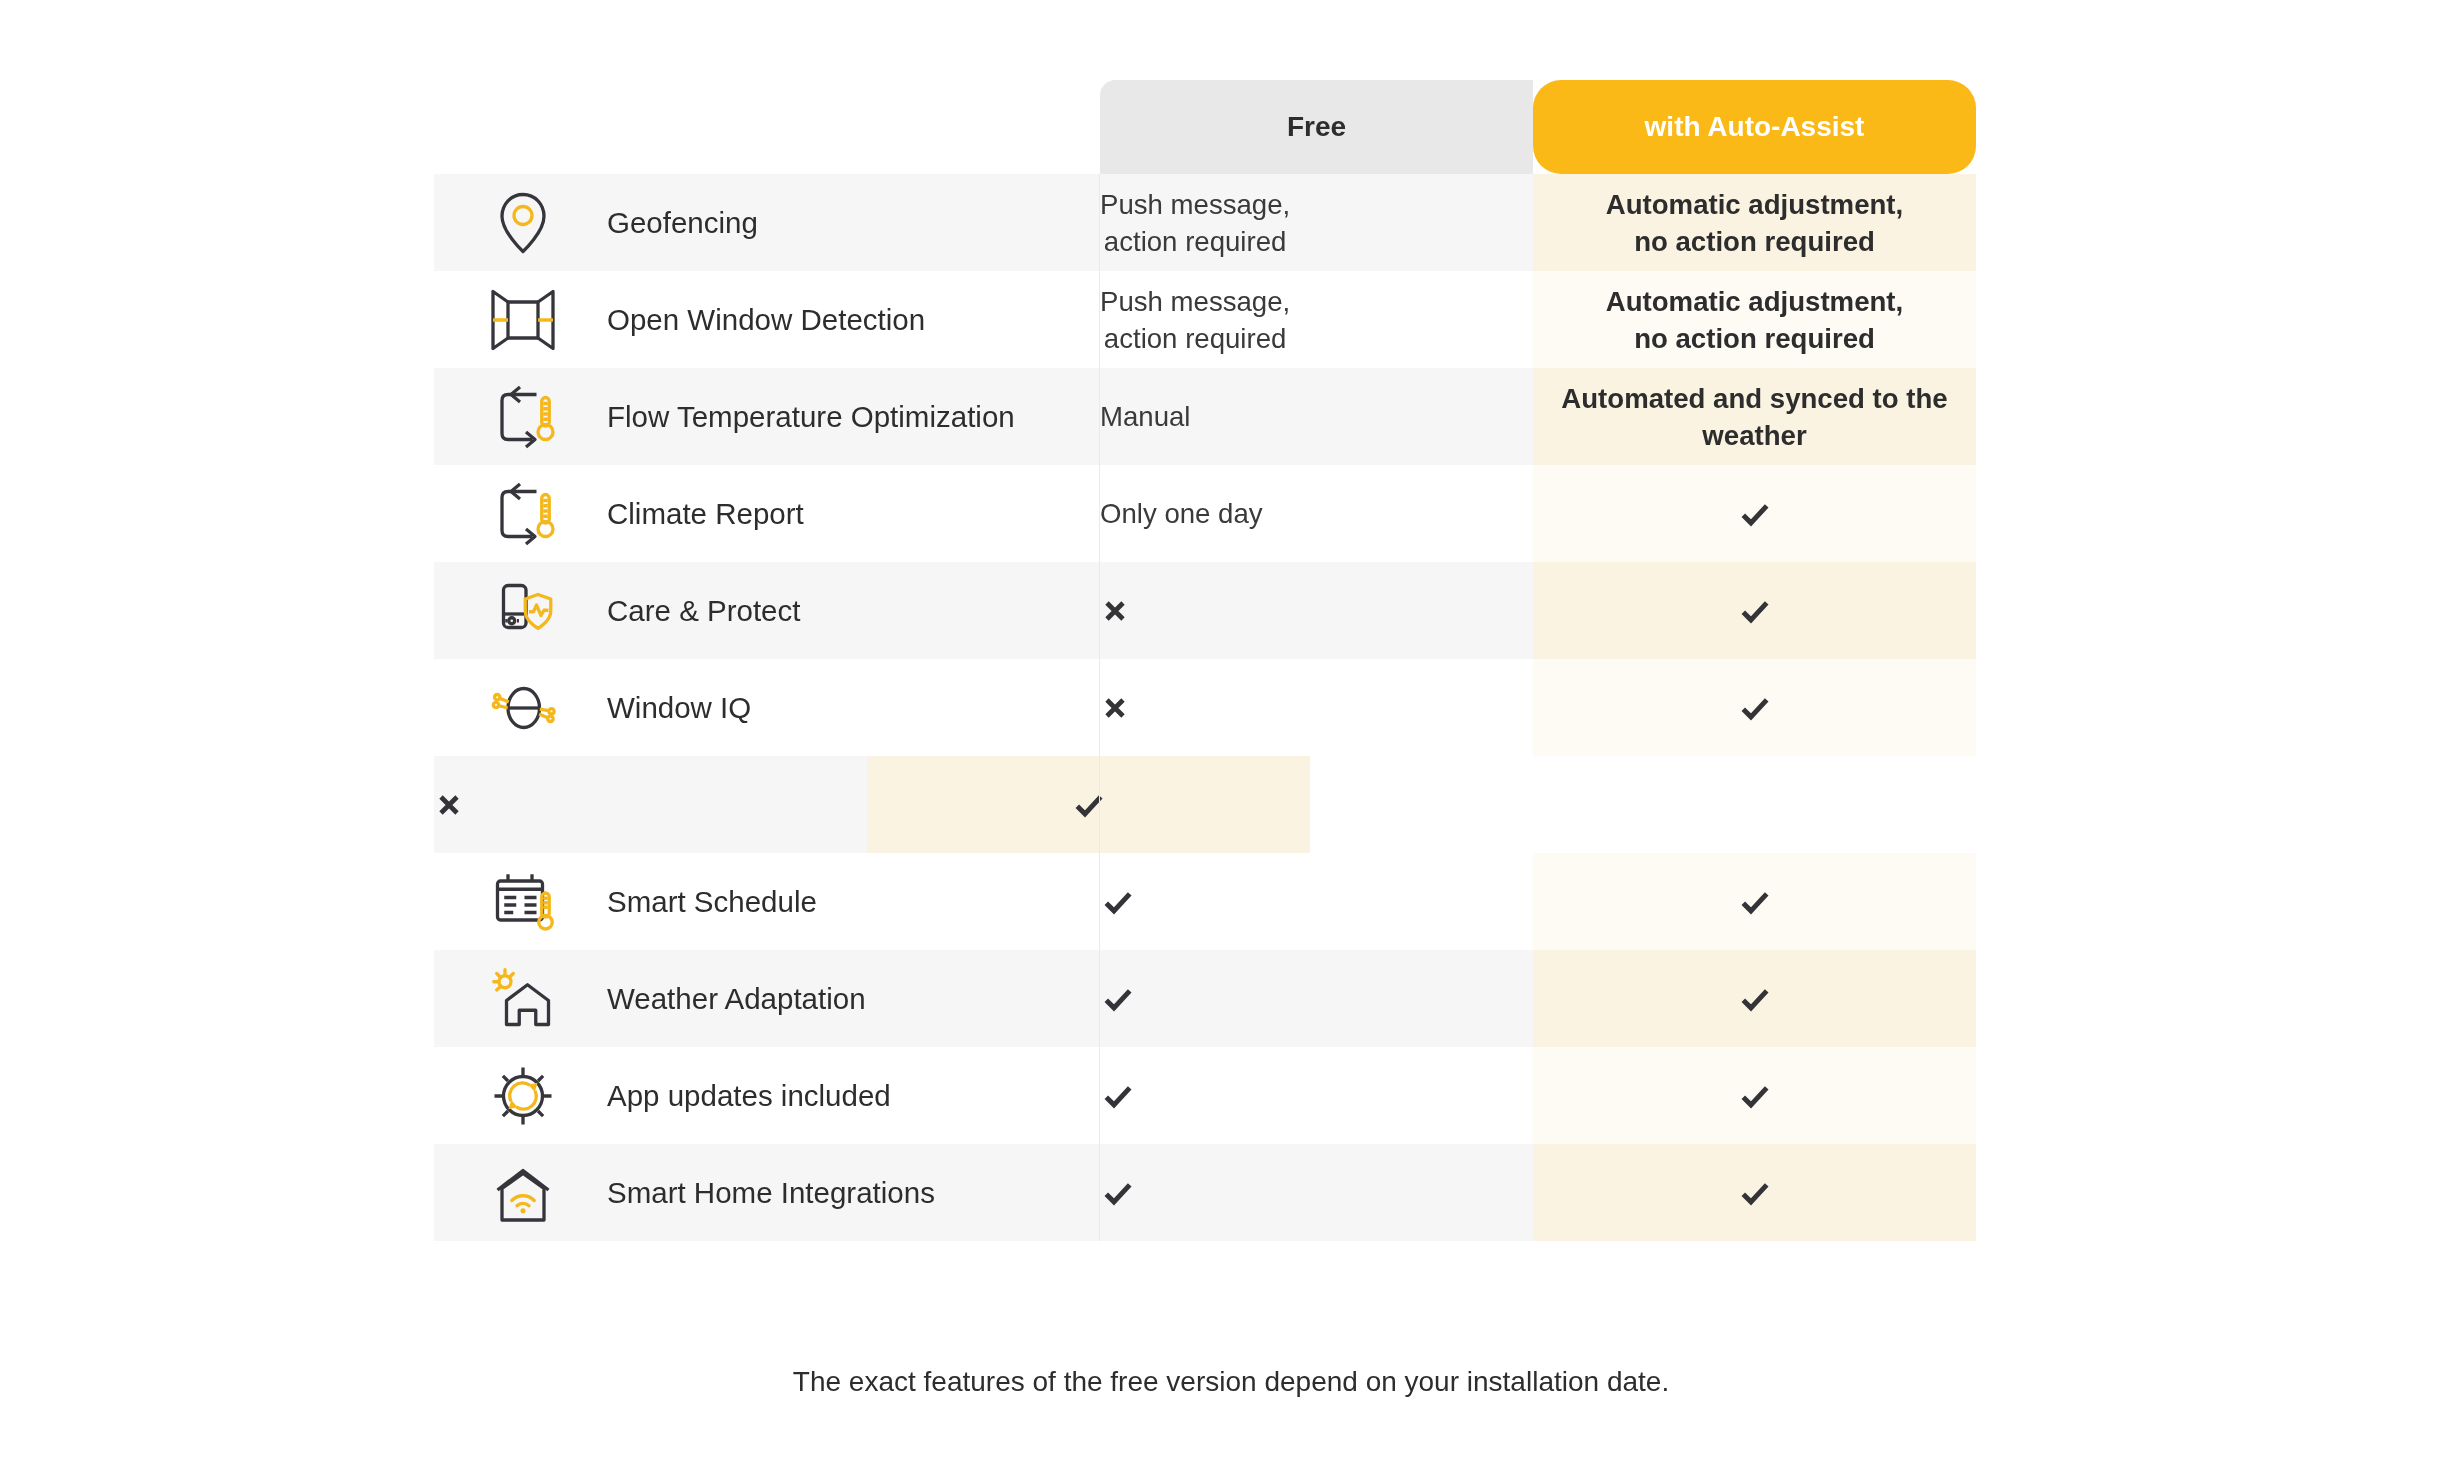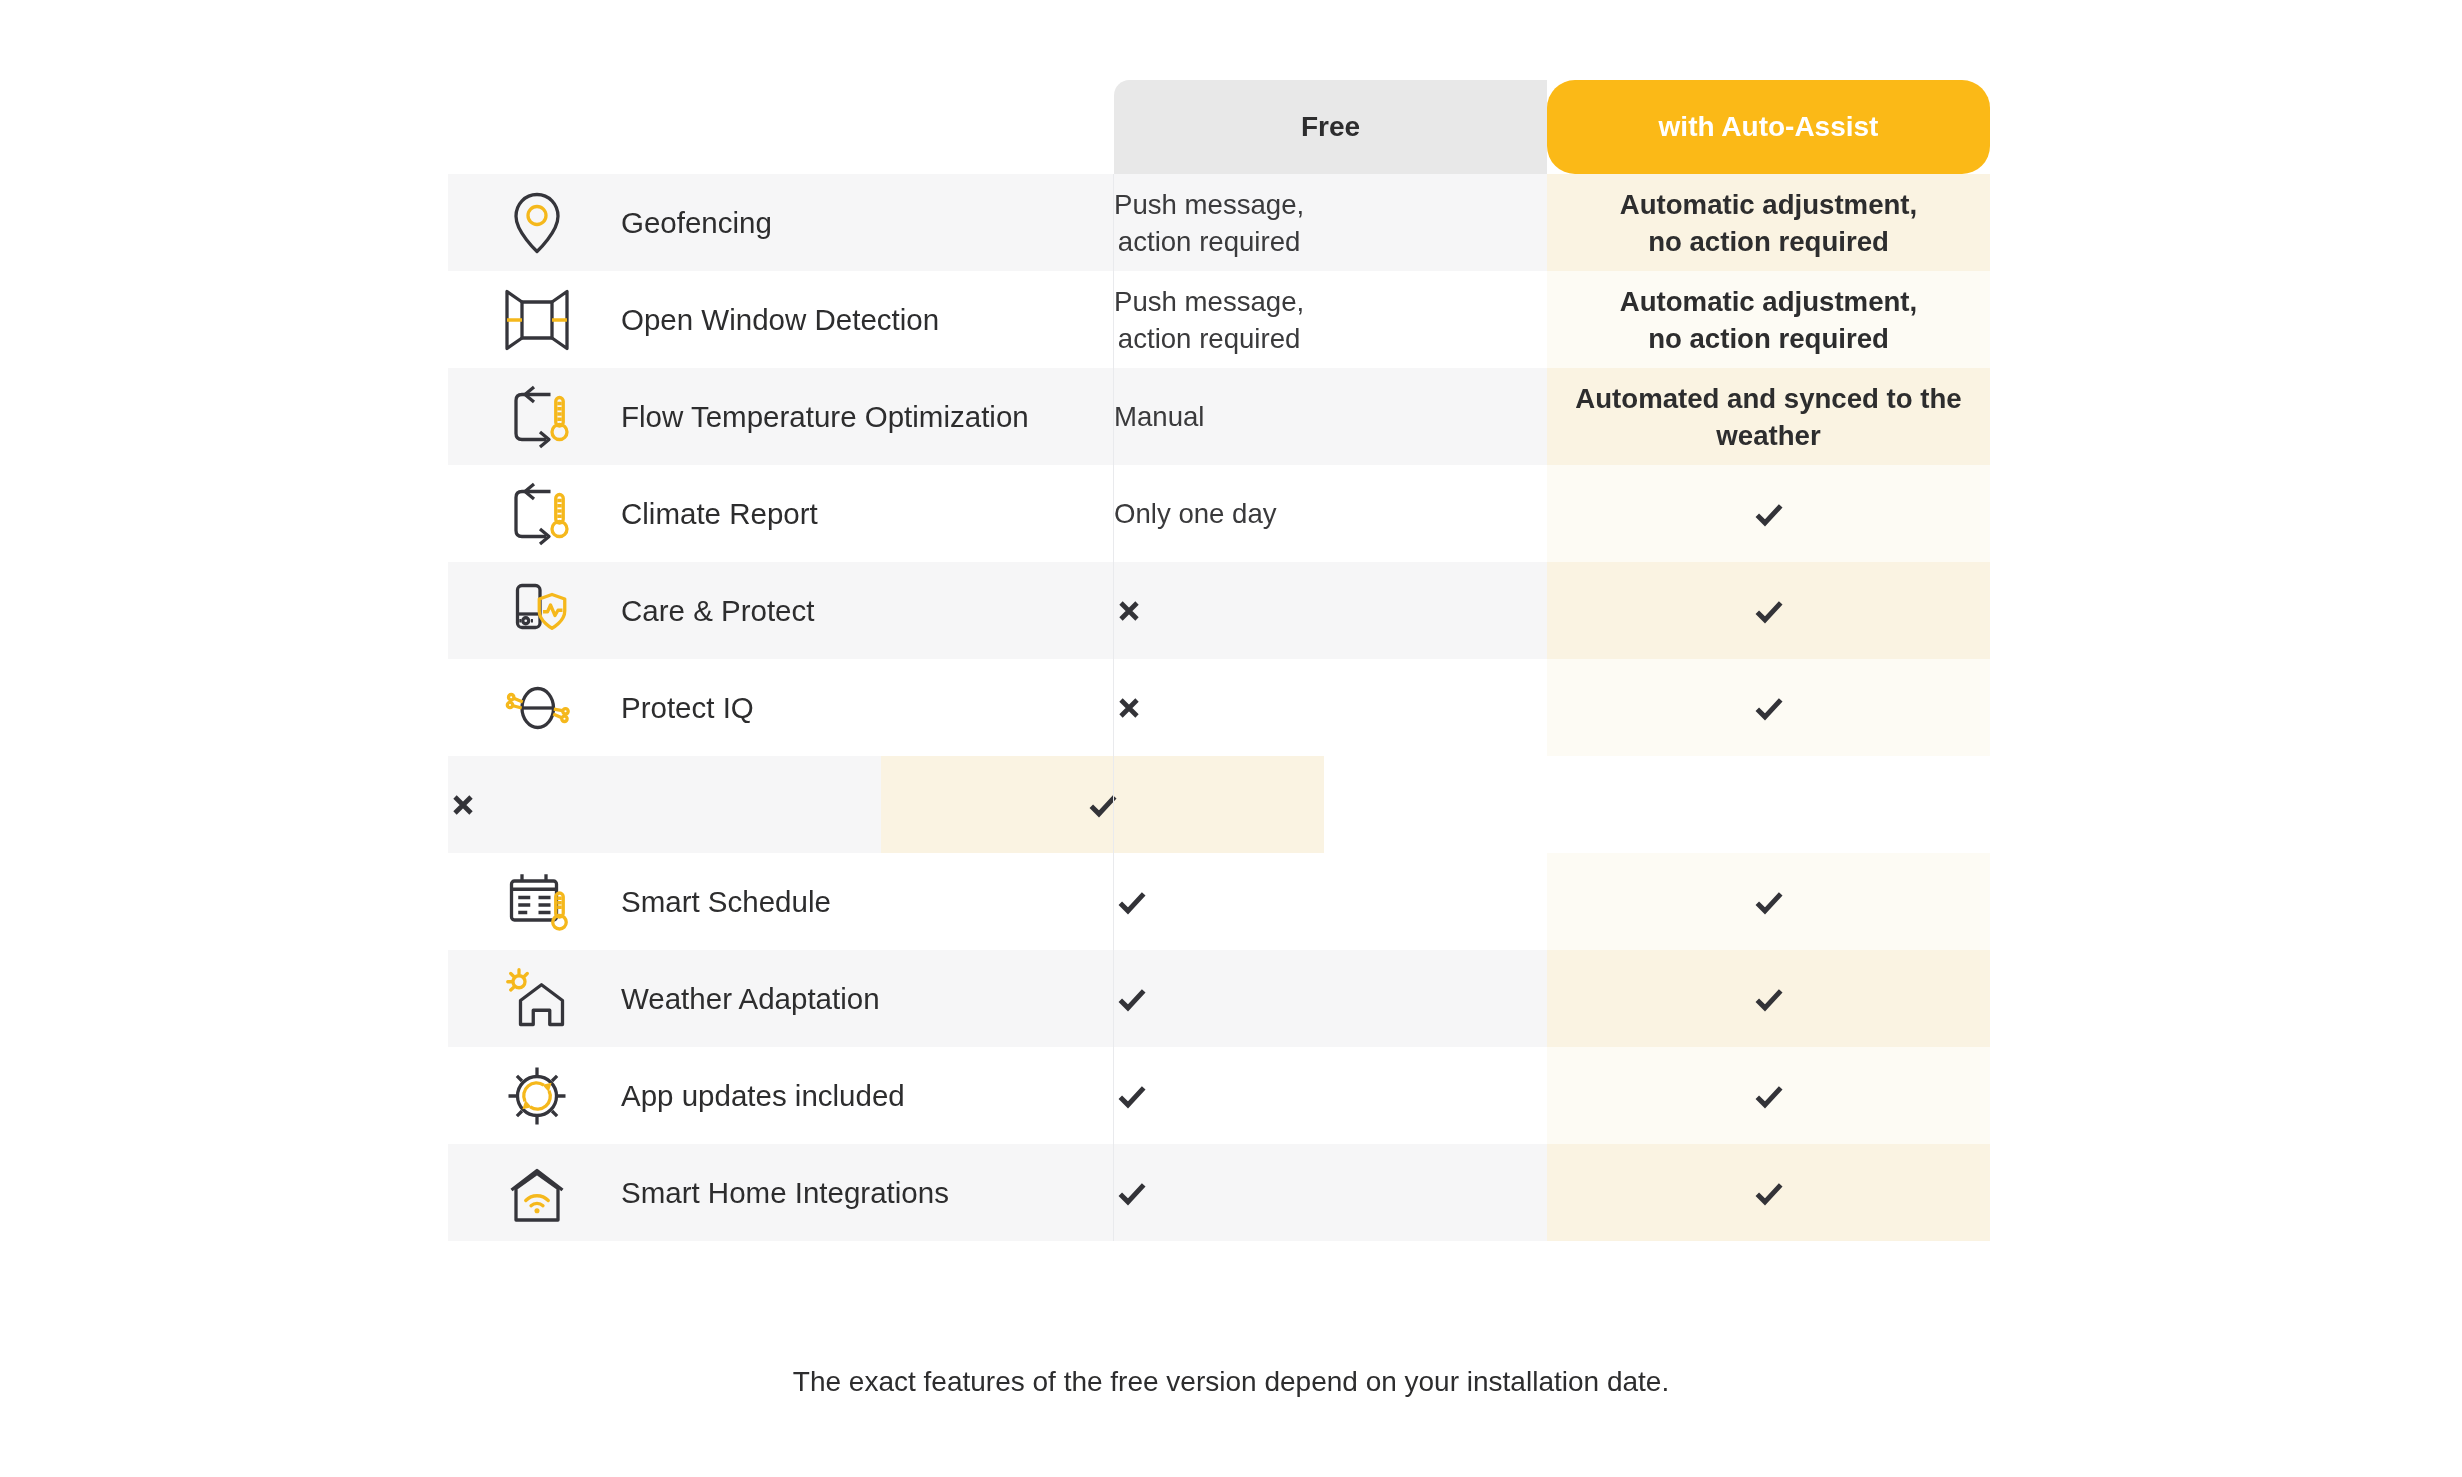--- a/index.html
+++ b/index.html
@@ -16,21 +16,21 @@
     --icon_dark:#35353B;
     --icon_yellow:#F5B81C;
   }
   html,body{margin:0;padding:0;}
   body{
     width:2462px;height:1477px;position:relative;overflow:hidden;
     background:#ffffff;
     font-family:"Liberation Sans","DejaVu Sans",sans-serif;
     color:var(--text_dark);
   }
-  .table{position:absolute;left:448px;top:80px;width:1542px;}
+  .table{position:absolute;left:434px;top:80px;width:1542px;}
   .thead{display:flex;height:94px;}
   .h-spacer{width:666px;}
   .h-free{
     width:433px;background:var(--header_gray);border-top-left-radius:15.4px;
     display:flex;align-items:center;justify-content:center;
     font-size:28px;font-weight:bold;color:var(--text_dark);
   }
   .h-assist{
     width:443px;background:var(--accent_yellow);border-top-right-radius:15.4px;
     display:flex;align-items:center;justify-content:center;
@@ -198,21 +198,21 @@
               <ellipse cx="24.5" cy="24" rx="10.5" ry="13" fill="none" stroke-width="2.2" stroke-linejoin="round" stroke="var(--icon_dark)"></ellipse>
               <path d="M14 24h21" fill="none" stroke-width="2.2" stroke-linejoin="round" stroke="var(--icon_dark)"></path>
               <path d="M8.5 17.5 14.5 20M8 22.5 13.8 24" fill="none" stroke-width="2.2" stroke-linejoin="round" stroke="var(--icon_yellow)"></path>
               <circle cx="6.8" cy="16.8" r="1.8" fill="none" stroke-width="2.2" stroke-linejoin="round" stroke="var(--icon_yellow)"></circle>
               <circle cx="6" cy="22" r="1.8" fill="none" stroke-width="2.2" stroke-linejoin="round" stroke="var(--icon_yellow)"></circle>
               <path d="M40.5 30.5 34.8 28M41 25.8 35.2 24.8" fill="none" stroke-width="2.2" stroke-linejoin="round" stroke="var(--icon_yellow)"></path>
               <circle cx="42.3" cy="31.2" r="1.8" fill="none" stroke-width="2.2" stroke-linejoin="round" stroke="var(--icon_yellow)"></circle>
               <circle cx="43" cy="26.2" r="1.8" fill="none" stroke-width="2.2" stroke-linejoin="round" stroke="var(--icon_yellow)"></circle>
             </svg>
           </span>
-      <span class="label">Protect IQ</span>
+      <span class="label">Window IQ</span>
     </div>
     <div class="cell cell-free">
           <svg class="mark-cross" viewBox="0 0 24 24">
             <path d="M5.6 5.6 18.4 18.4M18.4 5.6 5.6 18.4" fill="none" stroke="var(--mark)" stroke-width="3.8"></path>
           </svg>
         </div>
     <div class="cell cell-assist">
           <svg class="mark-check" viewBox="0 0 24 24">
             <path d="M4.2 12.8 9.3 17.9 19.8 6.6" fill="none" stroke="var(--mark)" stroke-width="3.3"></path>
           </svg>

